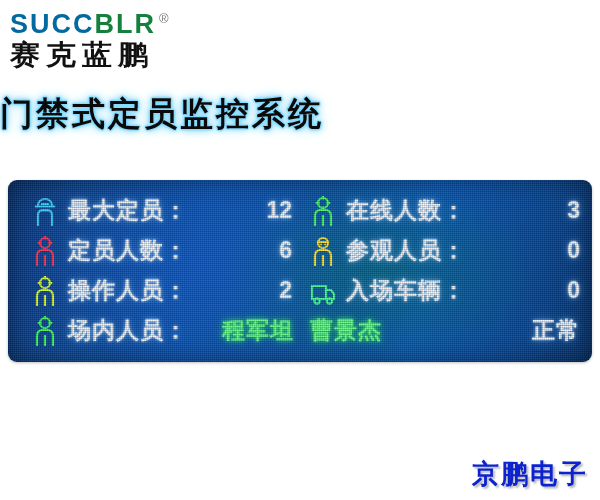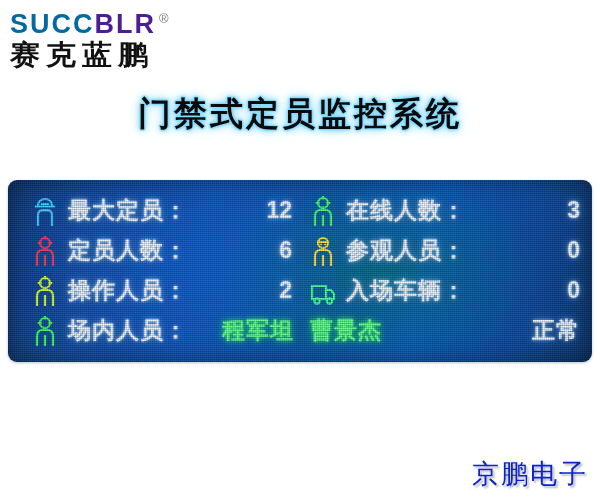--- a/index.html
+++ b/index.html
@@ -27,21 +27,21 @@
     font-family: "Liberation Sans", sans-serif;
     font-weight: bold;
     font-size: 27px;
     letter-spacing: 2px;
     line-height: 30px;
     white-space: nowrap;
     position: relative;
     padding-left: 2px;
   }
   .logo-succ { color: #0369a1; }
-  .logo-blr  { color: #4c1d95; margin-top: 19px; }
+  .logo-blr  { color: #15803d; margin-top: 19px; }
   .logo-reg {
     color: #7a7a7a;
     font-size: 13px;
     vertical-align: super;
     font-weight: normal;
     letter-spacing: 0;
     margin-left: 3px;
   }
   #logo-cn {
     font-family: "Liberation Serif", "DejaVu Serif", serif;
@@ -55,21 +55,21 @@
     transform: scaleY(0.92);
     transform-origin: left top;
   }
 
   
   #page-title {
     position: absolute;
     left: 0;
     top: 92px;
     width: 600px;
-    text-align: center;
+    text-align: left;
     font-family: "Liberation Sans", sans-serif;
     font-weight: bold;
     font-size: 33px;
     letter-spacing: 3px;
     color: #0a0a0a;
     white-space: nowrap;
     text-shadow:
       0 0 1px #9fe3ff,
       1px 0 2px #7fd8ff,
       -1px 0 2px #7fd8ff,
@@ -199,21 +199,21 @@
     white-space: nowrap;
     text-shadow: 0 0 3px rgba(190,225,255,0.95), 0 0 8px rgba(120,190,255,0.7);
   }
 
   
   #footer-brand {
     position: absolute;
     right: 12px;
     bottom: 8px;
     font-family: "Liberation Sans", sans-serif;
-    font-weight: normal;
+    font-weight: bold;
     font-size: 27px;
     letter-spacing: 2px;
     color: #0b22cf;
     white-space: nowrap;
     text-shadow: 2px 2px 2px rgba(130,130,130,0.55);
   }
 </style>
 </head>
 <body>
 

